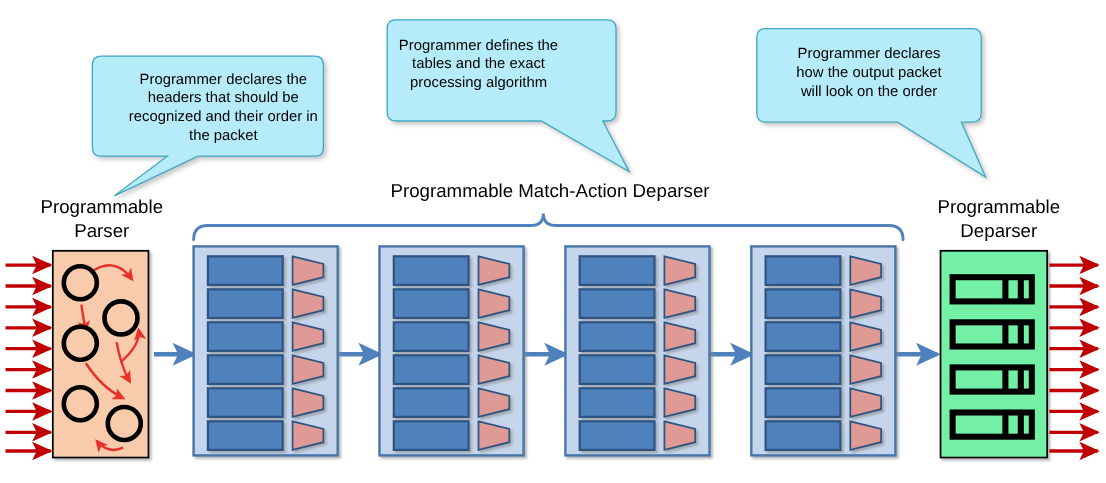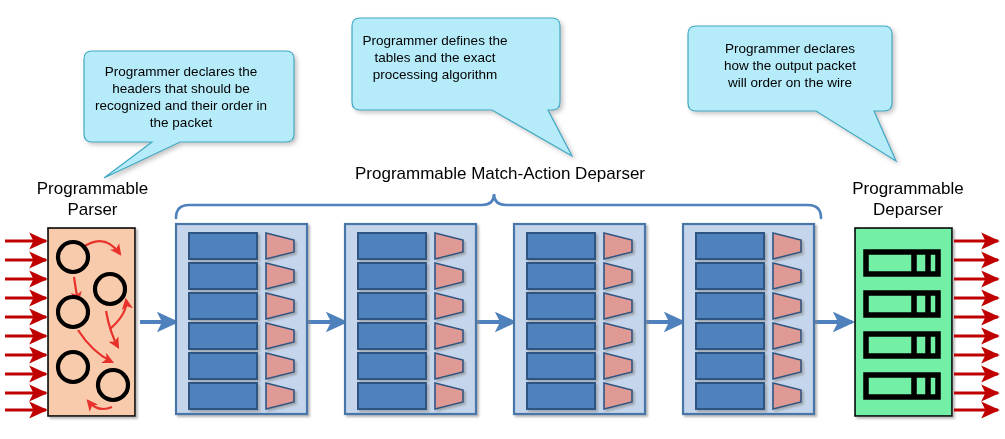--- a/index.html
+++ b/index.html
@@ -253,32 +253,32 @@
       <line x1="954" y1="317" x2="998" y2="317"></line>
       <line x1="954" y1="336" x2="998" y2="336"></line>
       <line x1="954" y1="355" x2="998" y2="355"></line>
       <line x1="954" y1="374" x2="998" y2="374"></line>
       <line x1="954" y1="393" x2="998" y2="393"></line>
       <line x1="954" y1="410" x2="998" y2="410"></line>
     </g>
 
   </svg>
 
-  <div class="callout-text" style="left:78px; top:63px; width:206px;">Programmer declares the
+  <div class="callout-text" style="left:100px; top:63px; width:206px;">Programmer declares the
 headers that should be
 recognized and their order in
 the packet</div>
 
   <div class="callout-text" style="left:354px; top:32px; width:162px;">Programmer defines the
 tables and the exact
 processing algorithm</div>
 
   <div class="callout-text" style="left:690px; top:40px; width:200px;">Programmer declares
 how the output packet
-will order on the wire</div>
+will look on the order</div>
 
   <div class="section-label" style="left:10px; top:178px; width:165px;">Programmable
 Parser</div>
 
   <div class="section-label" style="left:290px; top:163px; width:420px;">Programmable Match-Action Deparser</div>
 
   <div class="section-label" style="left:828px; top:178px; width:160px;">Programmable
 Deparser</div>
 
 

